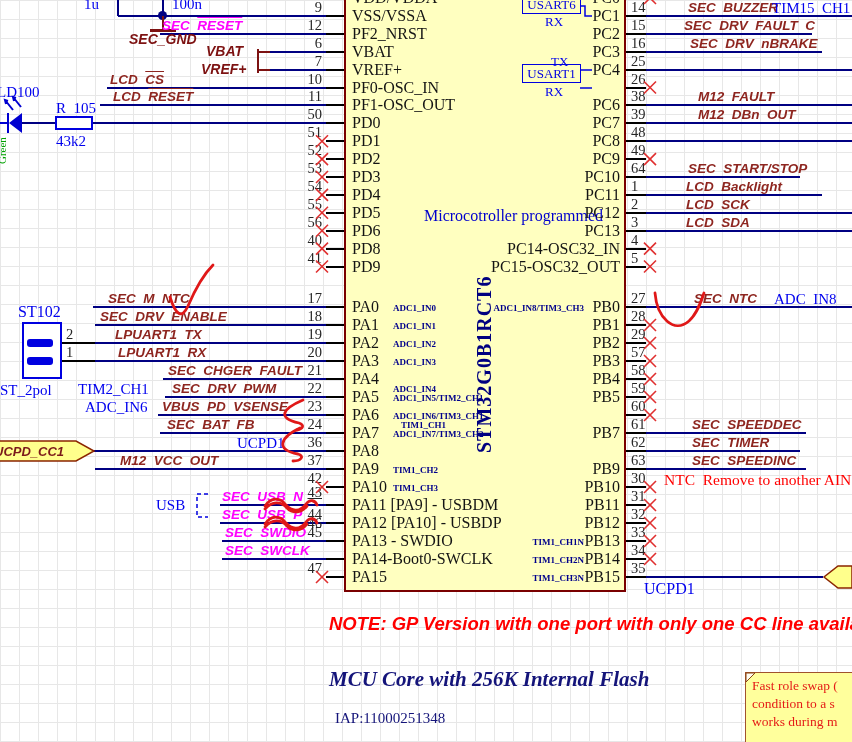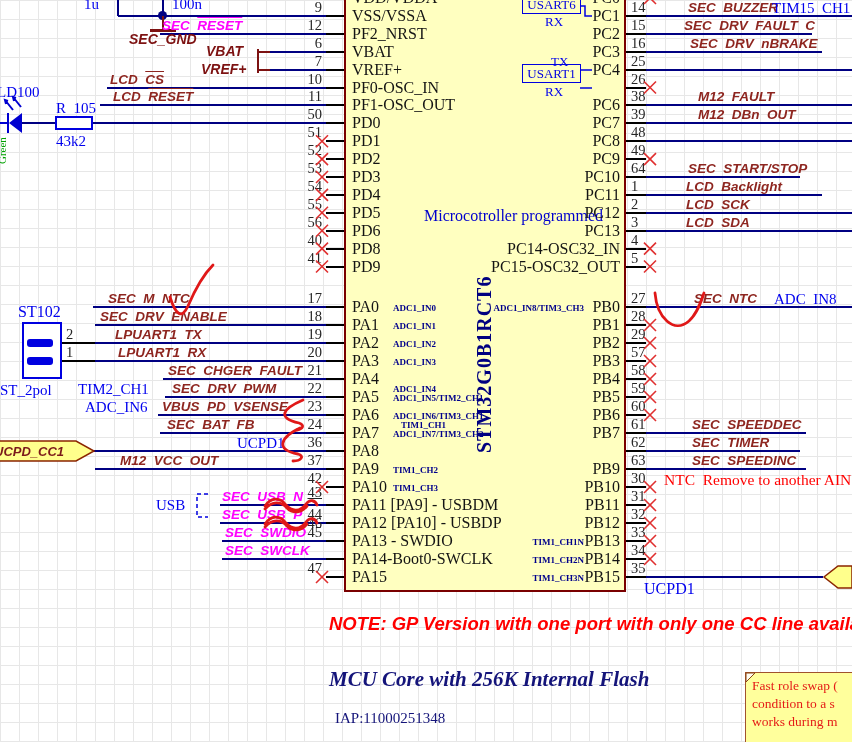--- a/index.html
+++ b/index.html
@@ -431,21 +431,20 @@
     <div class="stub" style="top: 342px; left: 626px; width: 20px;"></div>
     <div class="pin-name right" style="top: 352px; right: 232px;">PB3</div>
     <div class="pin-num" style="top: 345px; left: 631px;">57</div>
     <div class="stub" style="top: 360px; left: 626px; width: 20px;"></div>
     <div class="pin-name right" style="top: 370px; right: 232px;">PB4</div>
     <div class="pin-num" style="top: 363px; left: 631px;">58</div>
     <div class="stub" style="top: 378px; left: 626px; width: 20px;"></div>
     <div class="pin-name right" style="top: 388px; right: 232px;">PB5</div>
     <div class="pin-num" style="top: 381px; left: 631px;">59</div>
     <div class="stub" style="top: 396px; left: 626px; width: 20px;"></div>
-    <div class="pin-name right" style="top: 406px; right: 232px;">PB6</div>
     <div class="pin-num" style="top: 399px; left: 631px;">60</div>
     <div class="stub" style="top: 414px; left: 626px; width: 20px;"></div>
     <div class="pin-name right" style="top: 424px; right: 232px;">PB7</div>
     <div class="pin-num" style="top: 417px; left: 631px;">61</div>
     <div class="stub" style="top: 432px; left: 626px; width: 20px;"></div>
     <div class="wire" style="top: 432px; left: 646px; width: 160px;"></div>
     <div class="netlab" style="left: 692px; top: 417px;"><span>SEC  SPEEDDEC</span></div>
     <div class="pin-num" style="top: 435px; left: 631px;">62</div>
     <div class="stub" style="top: 450px; left: 626px; width: 20px;"></div>
     <div class="wire" style="top: 450px; left: 646px; width: 154px;"></div>

